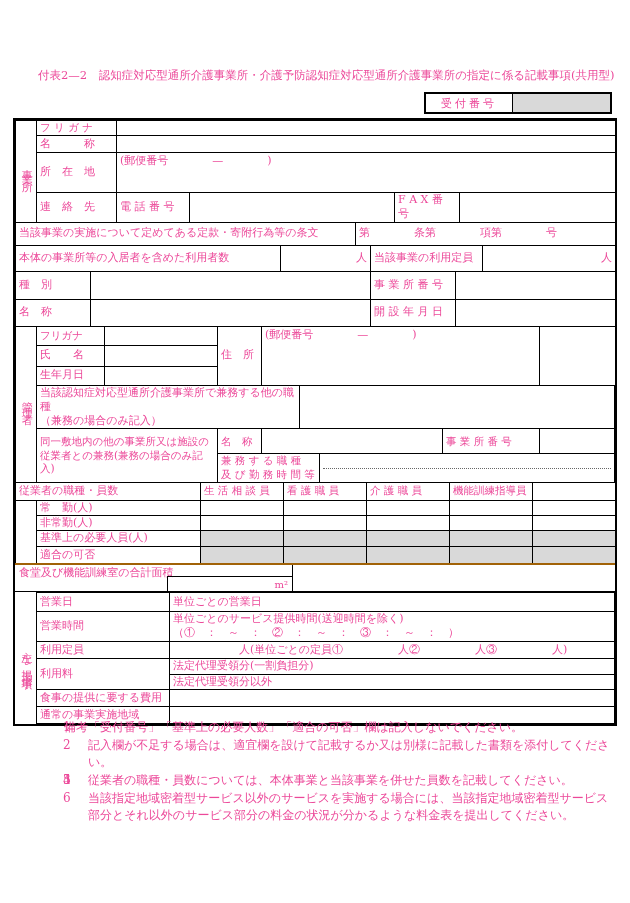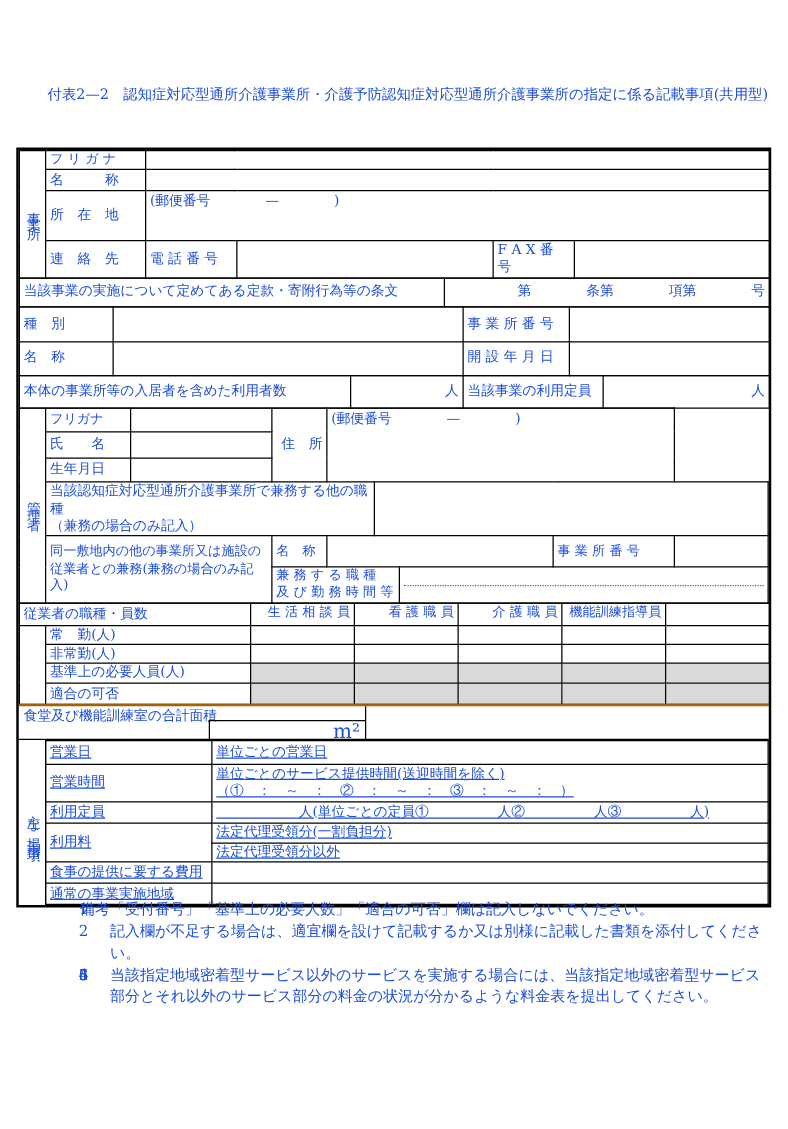--- a/index.html
+++ b/index.html
@@ -1,61 +1,65 @@
 <!DOCTYPE html>
 <html><head>
 <meta charset="utf-8">
 <style>
   html,body{margin:0;padding:0;background:#fff;}
   .sheet{position:relative;width:615px;height:903px;background:#fff;
-         font-family:"DejaVu Serif","Liberation Serif",serif;color:#1d4ed8;}
+         font-family:"DejaVu Serif","Liberation Serif",serif;color:#ec4899;}
   .title{position:absolute;left:38px;top:68px;font-size:11.5px;white-space:nowrap;}
   .receipt{position:absolute;left:424px;top:92px;width:188px;height:22px;
            border:2px solid #000;display:flex;box-sizing:border-box;}
   .receipt .lab{width:86px;display:flex;align-items:center;justify-content:center;
                 font-size:11px;letter-spacing:3px;}
   .receipt .val{flex:1;background:#d9d9d9;border-left:1px solid #000;}
   .main{position:absolute;left:13px;top:118px;width:604px;border:2px solid #000;box-sizing:border-box;}
   table.sec{border-collapse:collapse;table-layout:fixed;width:600px;margin-top:-1px;}
   table.sec:first-child{margin-top:0;}
   td{border:1px solid #000;padding:0 3px;font-size:11px;line-height:1.3;
      vertical-align:middle;overflow:hidden;}
   td.top{vertical-align:top;padding-top:1px;}
   .vcell{text-align:center;padding:2px 0;}
   .vtext{writing-mode:vertical-lr;text-orientation:upright;font-size:11px;margin:0 auto;}
   .sp6{letter-spacing:6px;} .sp3{letter-spacing:3px;}
-  .ctr{text-align:right;} .rgt{text-align:right;}
+  .ctr{text-align:left;} .rgt{text-align:right;}
   .gray{background:#d9d9d9;}
   .small{font-size:10.5px;}
   .dotline{height:55%;border-bottom:1px dotted #666;}
   
   .area{position:relative;height:27px;border-top:2px solid #a16207;margin-top:-1px;font-size:11px;padding-left:40px;}
   .area .albl{position:absolute;left:4px;top:0px;white-space:nowrap;}
   .area .m2box{position:absolute;left:152px;top:11px;width:125px;height:16px;
                border-left:1px solid #000;border-top:1px solid #000;box-sizing:border-box;
-               text-align:right;padding-right:4px;font-size:16px;line-height:15px;}
+               text-align:right;padding-right:4px;font-size:10px;line-height:15px;}
   .area .vdiv{position:absolute;left:277px;top:0;bottom:0;border-left:1px solid #000;}
   
   .hwrap{display:flex;margin-top:-1px;border-top:1px solid #000;}
   .hstrip{width:21px;border-right:1px solid #000;display:flex;align-items:center;justify-content:center;}
-  .hbody{flex:1;text-decoration:underline;}
+  .hbody{flex:1;}
   .hbody table{border-collapse:collapse;table-layout:fixed;width:578px;margin-top:-1px;margin-left:-1px;}
   
   .notes{position:absolute;left:15px;top:719px;width:600px;font-size:12px;line-height:1.42;}
   .note-head{position:absolute;left:13px;top:0;margin-left:36px;}
   .note-item{padding-left:73px;position:relative;margin-bottom:1px;}
   .note-item .no{position:absolute;left:48px;top:0;}
 </style>
 </head>
 <body>
 
 <div class="sheet">
 
   <div class="title">付表2—2　認知症対応型通所介護事業所・介護予防認知症対応型通所介護事業所の指定に係る記載事項(共用型)</div>
 
+  <div class="receipt">
+    <div class="lab">受付番号</div>
+    <div class="val"></div>
+  </div>
 
   <div class="main">
 
     <table class="sec">
       <colgroup>
           <col style="width:21px">
           <col style="width:80px">
           <col style="width:73px">
           <col style="width:205px">
           <col style="width:65px">
@@ -93,54 +97,54 @@
       <tbody>
           <tr style="height:23px">
         <td>当該事業の実施について定めてある定款・寄附行為等の条文</td>
         <td class="ctr">第　　　　条第　　　　項第　　　　号</td>
       </tr>
     </tbody>
       </table>
 
     <table class="sec">
       <colgroup>
-          <col style="width:75px">
-          <col style="width:280px">
-          <col style="width:85px">
-          <col style="width:160px">
-        </colgroup>
-      <tbody>
-          <tr style="height:28px">
-        <td>種　別</td>
-        <td></td>
-        <td>事 業 所 番 号</td>
-        <td></td>
-      </tr>
-      <tr style="height:27px">
-        <td>名　称</td>
-        <td></td>
-        <td>開 設 年 月 日</td>
-        <td></td>
-      </tr>
-    </tbody>
-      </table>
-
-    <table class="sec">
-      <colgroup>
           <col style="width:265px">
           <col style="width:90px">
           <col style="width:112px">
           <col style="width:133px">
         </colgroup>
       <tbody>
           <tr style="height:26px">
         <td>本体の事業所等の入居者を含めた利用者数</td>
         <td class="rgt">人</td>
         <td>当該事業の利用定員</td>
         <td class="rgt">人</td>
+      </tr>
+    </tbody>
+      </table>
+
+    <table class="sec">
+      <colgroup>
+          <col style="width:75px">
+          <col style="width:280px">
+          <col style="width:85px">
+          <col style="width:160px">
+        </colgroup>
+      <tbody>
+          <tr style="height:28px">
+        <td>種　別</td>
+        <td></td>
+        <td>事 業 所 番 号</td>
+        <td></td>
+      </tr>
+      <tr style="height:27px">
+        <td>名　称</td>
+        <td></td>
+        <td>開 設 年 月 日</td>
+        <td></td>
       </tr>
     </tbody>
       </table>
 
     <table class="sec">
       <colgroup>
           <col style="width:21px">
           <col style="width:68px">
           <col style="width:113px">
           <col style="width:22px">
@@ -303,17 +307,17 @@
 
 
   </div>
 
   <div class="notes">
     <span class="note-head">備考</span>
     <div class="note-item"><span class="no">1</span><span>「受付番号」「基準上の必要人数」「適合の可否」欄は記入しないでください。</span></div>
     <div class="note-item"><span class="no">2</span><span>記入欄が不足する場合は、適宜欄を設けて記載するか又は別様に記載した書類を添付してください。</span></div>
     <div class="note-item"><span class="no">3</span></div>
     <div class="note-item"><span class="no">4</span></div>
-    <div class="note-item"><span class="no">5</span></div>
+    <div class="note-item"><span class="no">5</span><span>従業者の職種・員数については、本体事業と当該事業を併せた員数を記載してください。</span></div>
     <div class="note-item"><span class="no">6</span><span>当該指定地域密着型サービス以外のサービスを実施する場合には、当該指定地域密着型サービス部分とそれ以外のサービス部分の料金の状況が分かるような料金表を提出してください。</span></div>
   </div>
 
 </div>
 
 </body></html>

